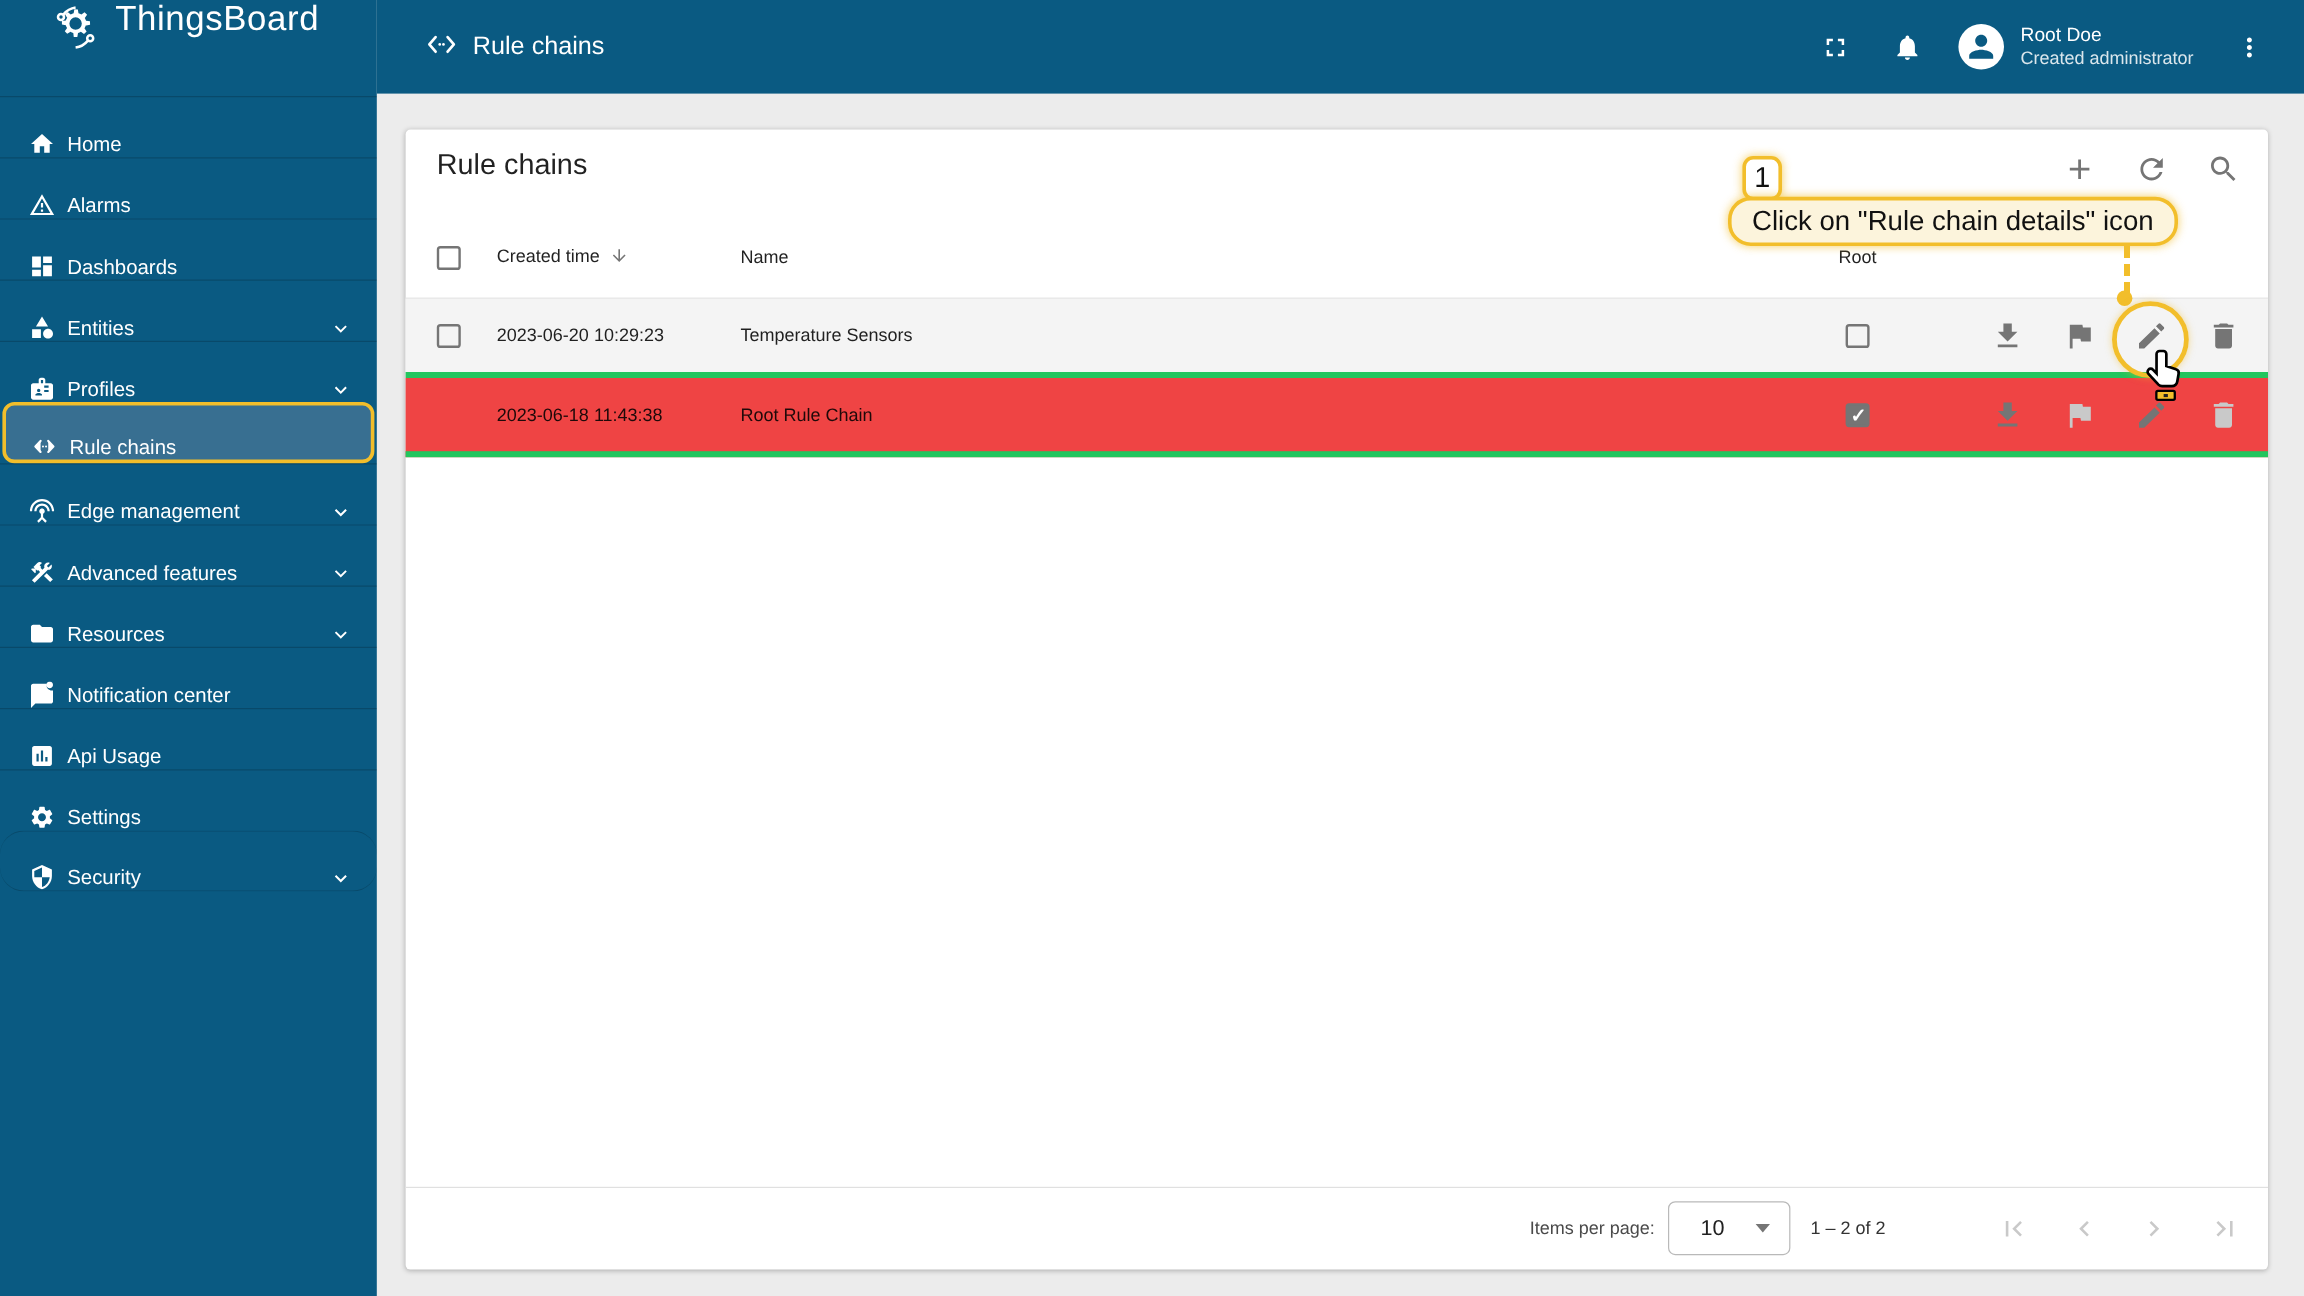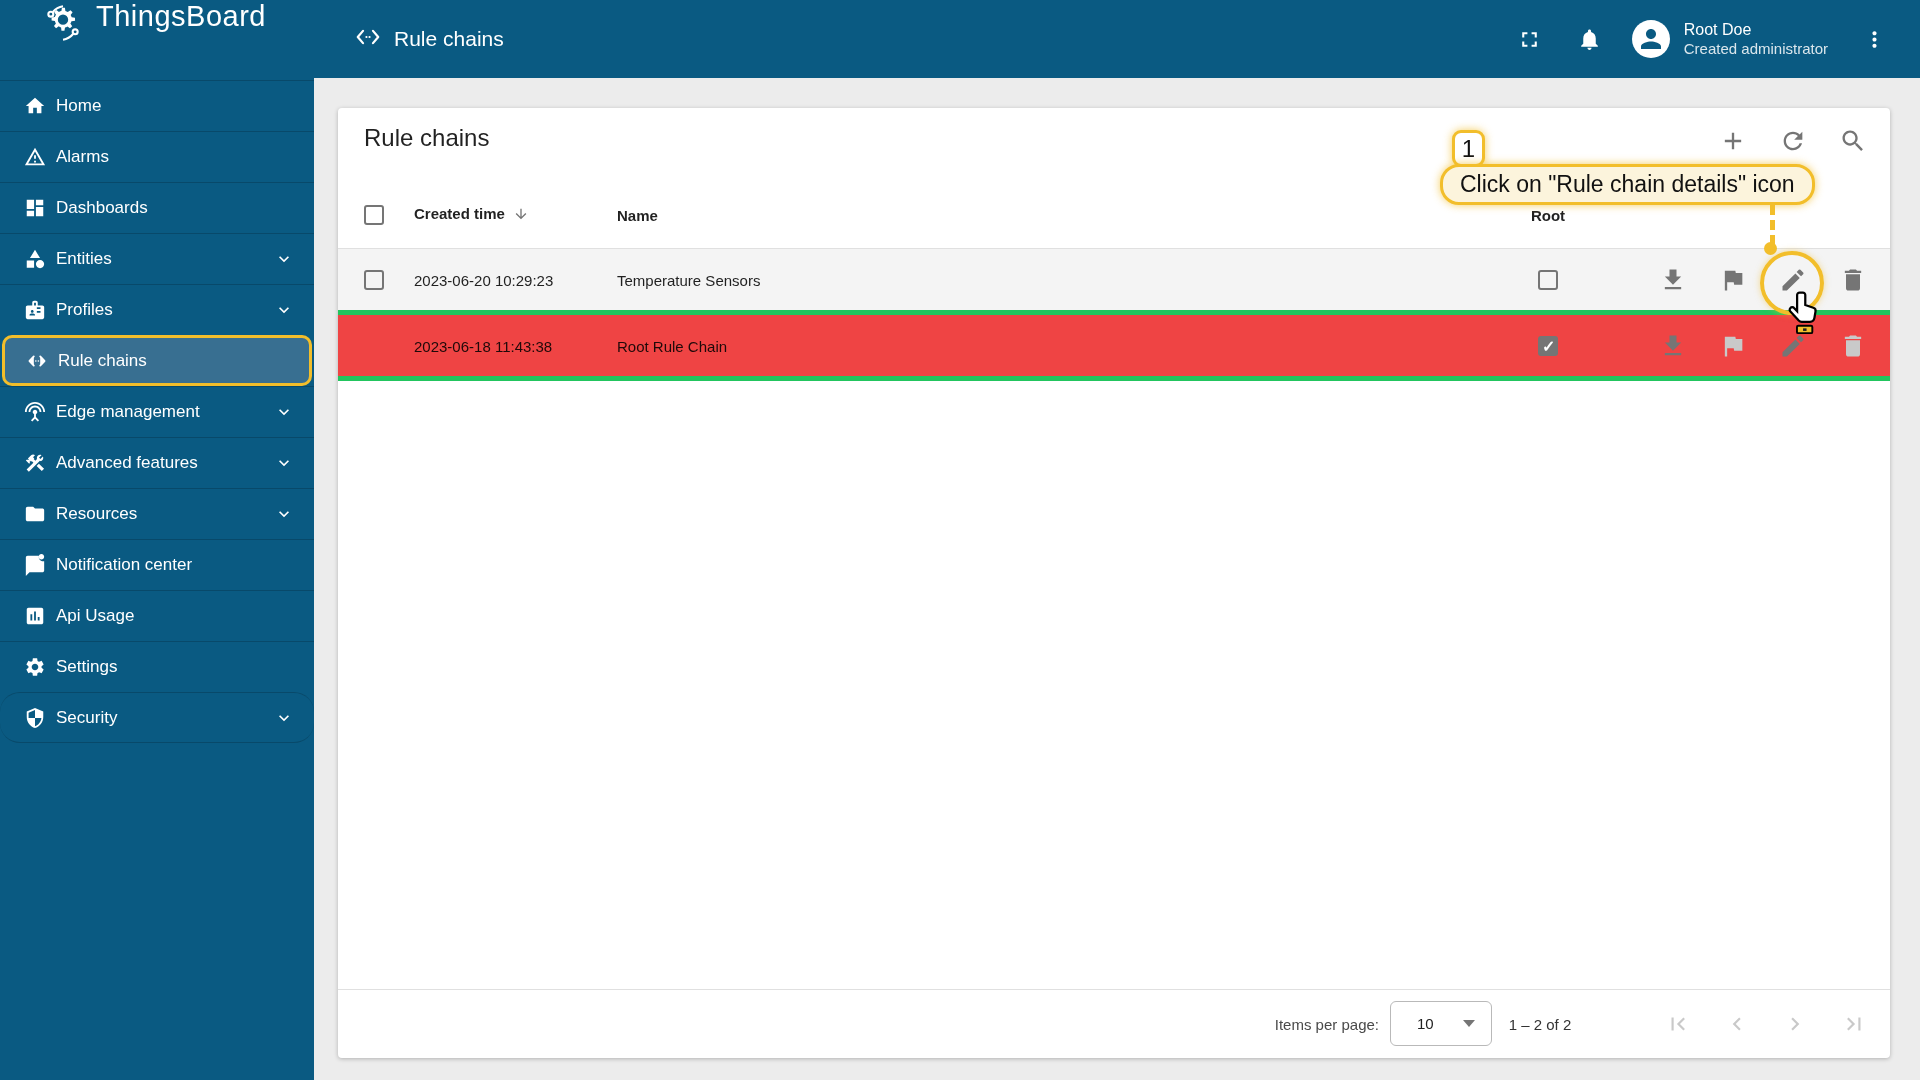--- a/index.html
+++ b/index.html
@@ -5,21 +5,21 @@
   html,body{margin:0;padding:0;background:#d8d8d8;}
   *{box-sizing:border-box;}
   .app{position:relative;width:1920px;height:1080px;overflow:hidden;
        font-family:"Liberation Sans",sans-serif;background:#ECECEC;}
 
   
   .sidebar{position:absolute;left:0;top:0;width:314px;height:1080px;background:#0A5A82;color:#fff;}
   .logo{height:78px;display:flex;align-items:flex-start;padding-left:40px;gap:10px;}
   .logo-text{font-size:29px;font-weight:300;letter-spacing:.5px;}
   .nav{position:absolute;top:80px;left:0;right:0;}
-  .nav-item{height:51px;display:flex;align-items:center;padding-left:24px;gap:10px;
+  .nav-item{height:51px;display:flex;align-items:flex-end;padding-left:24px;gap:10px;
             border-top:1px solid rgba(0,0,0,0.18);cursor:pointer;}
   .nav-item:last-child{border-bottom:1px solid rgba(0,0,0,0.18);border-radius:20px;}
   .nav-item .nicon{width:22px;height:22px;flex:0 0 22px;display:flex;align-items:center;justify-content:center;}
   .nav-item .nicon svg{width:22px;height:22px;fill:#fff;}
   .nav-label{font-size:17px;font-weight:500;}
   .chev{margin-left:auto;margin-right:20px;width:20px;height:20px;}
   .chev svg{width:20px;height:20px;fill:#fff;}
   .nav-item.active{background:#386F91;border:3px solid #F2BE2B;border-radius:10px;
                    margin:0 2px;padding-left:21px;height:51px;}
 
@@ -46,21 +46,21 @@
         border-radius:4px;box-shadow:0 1px 4px rgba(0,0,0,0.25);}
   .card-title{position:absolute;left:26px;top:16px;font-size:24px;color:rgba(0,0,0,0.87);}
   .tool-ic{position:absolute;top:19px;width:28px;height:28px;cursor:pointer;}
   .tool-ic svg{width:28px;height:28px;fill:#757575;}
 
   .thead{position:absolute;left:0;top:74px;width:100%;height:67px;border-bottom:1px solid #E0E0E0;}
   .trow{position:absolute;left:0;width:100%;height:66px;border-bottom:5px solid #22c55e;}
   .row1{top:141px;background:#F4F4F4;}
   .row2{top:207px;background:#ef4444;}
   .cell{position:absolute;top:50%;transform:translateY(-50%);font-size:15px;color:rgba(0,0,0,0.87);}
-  .hcell{font-weight:700;}
+  .hcell{font-weight:400;}
   .c-check{left:26px;}
   .c-time{left:76px;}
   .c-name{left:279px;}
   .c-root{left:1150px;width:120px;text-align:center;}
   .sort-ic{display:inline-block;vertical-align:-3px;margin-left:8px;}
   .sort-ic svg{width:16px;height:16px;fill:#757575;}
 
   .cb{width:20px;height:20px;border:2px solid #757575;border-radius:3px;background:transparent;cursor:pointer;}
   .cb.checked{background:#757575;border-color:#757575;position:relative;}
   .cb.checked::after{content:"\2713";position:absolute;left:2px;top:-1px;color:#fff;font-size:16px;font-weight:700;}
@@ -69,21 +69,21 @@
   .act{position:absolute;top:50%;transform:translateY(-50%);width:28px;height:28px;cursor:pointer;}
   .act svg{width:28px;height:28px;fill:#757575;}
   .act.disabled svg{fill:#C9C9C9;}
   .a1{left:1321px;}.a2{left:1381px;}.a3{left:1441px;}.a4{left:1501px;}
 
   
   .tfoot{position:absolute;left:0;bottom:0;width:100%;height:69px;border-top:1px solid #E0E0E0;}
   .ipp-label{position:absolute;right:511px;top:50%;transform:translateY(-50%);font-size:15px;color:#4A4A4A;}
   .psize{position:absolute;left:1052px;top:11px;width:102px;height:45px;border:1px solid #B9B9B9;
          border-radius:6px;display:flex;align-items:center;cursor:pointer;background:#fff;}
-  .psize-val{font-size:15px;color:#212121;margin-left:26px;}
+  .psize-val{font-size:18px;color:#212121;margin-left:26px;}
   .psize-caret{margin-left:auto;margin-right:16px;width:0;height:0;border-left:6px solid transparent;
          border-right:6px solid transparent;border-top:7px solid #757575;}
   .prange{position:absolute;left:1146px;width:112px;top:50%;transform:translateY(-50%);
           text-align:center;font-size:15px;color:#333;}
   .pbtn{position:absolute;top:50%;transform:translateY(-50%);width:26px;height:26px;cursor:default;}
   .pbtn svg{width:26px;height:26px;fill:#C9C9C9;}
   .p1{left:1327px;}.p2{left:1386px;}.p3{left:1444px;}.p4{left:1503px;}
 
   
   .anno{position:absolute;z-index:50;}

